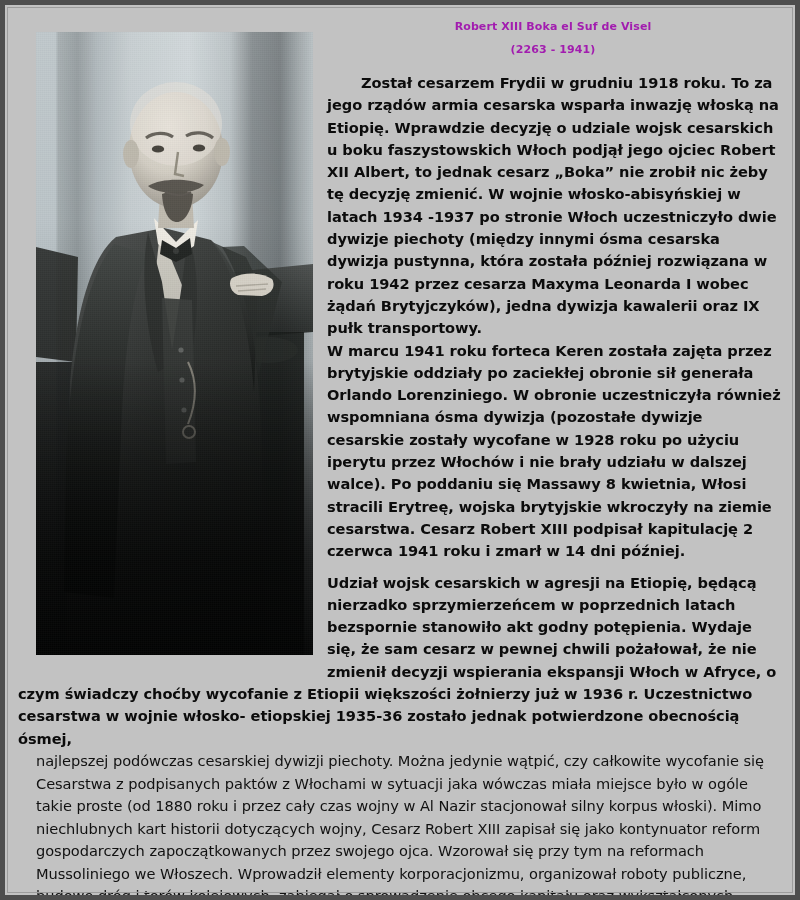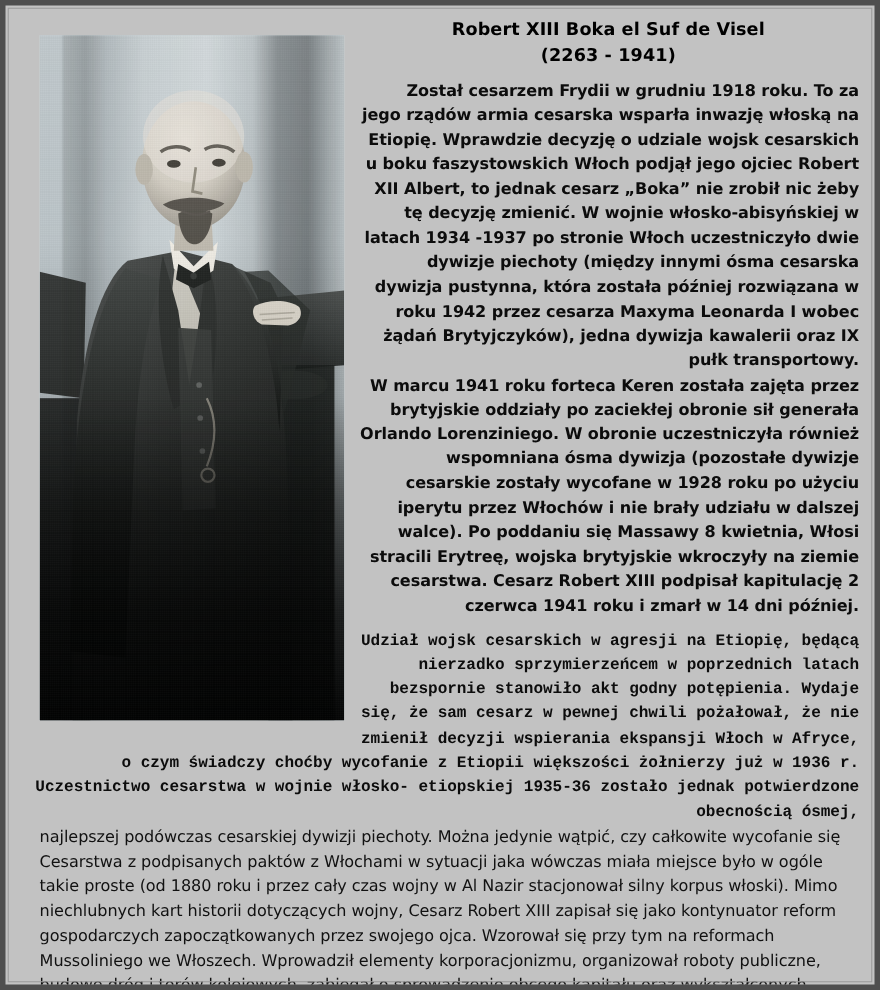--- a/index.html
+++ b/index.html
@@ -71,39 +71,39 @@
   }
   .ph-figure { position: absolute; inset: 0; }
   .ph-svg { position: absolute; inset: 0; width: 100%; height: 100%; display: block; }
 
   
   .title-block {
     padding: 10px 16px 0 0;
     text-align: center;
   }
   .title-line {
-    font-size: 16px;
+    font-size: 11px;
     font-weight: bold;
-    color: #000000;
+    color: #a21caf;
     line-height: 23px;
     letter-spacing: .1px;
     text-align: center;
   }
 
   
   .col-text {
     padding: 11px 14px 0 0;
     color: #0c0c0c;
     font-size: 14.6px;
     font-weight: bold;
     line-height: 22.3px;
     letter-spacing: -0.05px;
   }
-  .col-text p { margin: 0 0 0 13px; text-align: right; }
-  .col-text p.gap { margin-top: 9px; font-family: Liberation Mono, monospace; }
+  .col-text p { margin: 0 0 0 13px; }
+  .col-text p.gap { margin-top: 9px; }
   .col-text p.indent { text-indent: 34px; }
 
   
   .full-text {
     clear: both;
     padding: 0 18px 0 31px;
     color: #111111;
     font-size: 14.6px;
     font-weight: normal;
     line-height: 22.6px;

